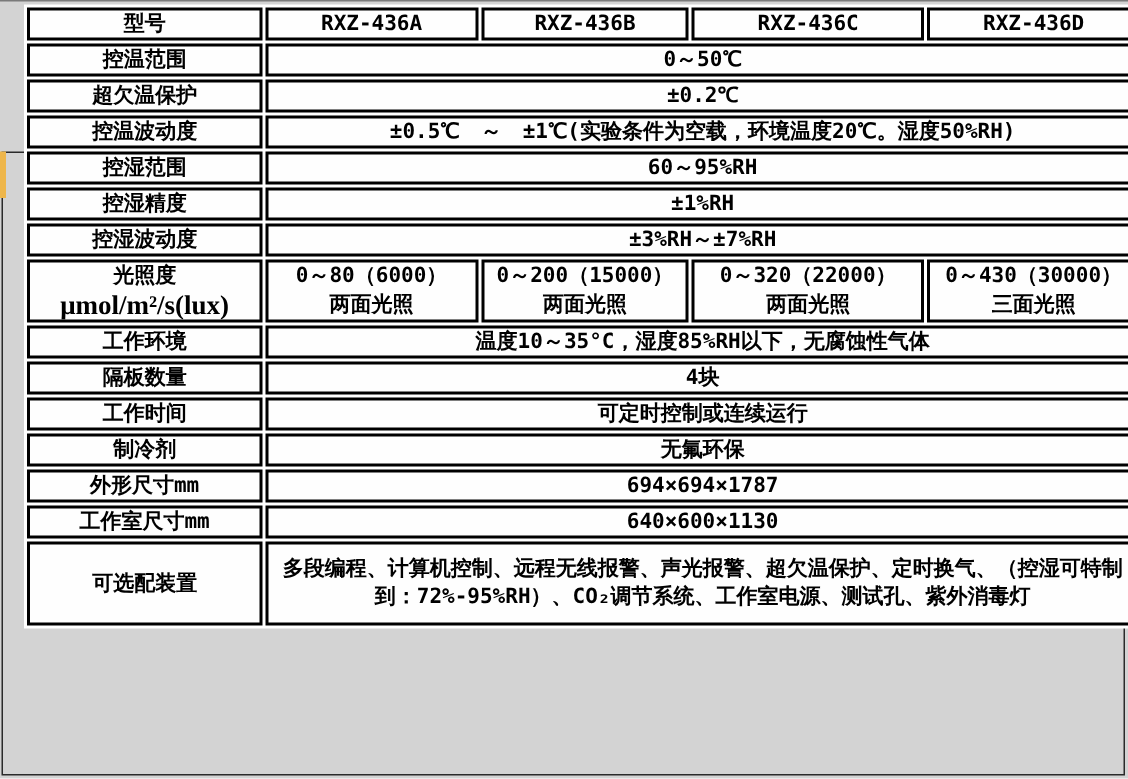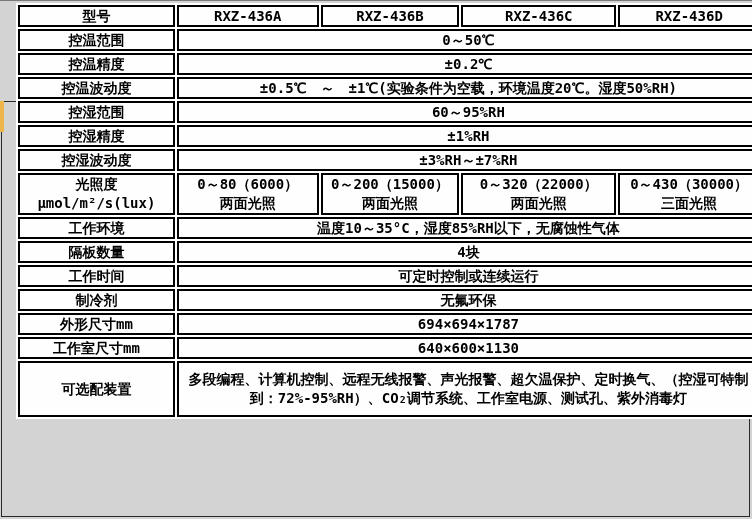--- a/index.html
+++ b/index.html
@@ -23,21 +23,21 @@
   td{
     box-sizing:border-box;border:2px solid #000;background:#fefefe;
     text-align:center;vertical-align:middle;
     font-size:14px;line-height:18px;height:22px;padding:0 3px;
     overflow:hidden;
   }
   tr.r-tall td{height:30px;line-height:19px;}
   tr.r-options td{height:56px;line-height:19px;}
   td.label{}
   .cell-line{display:block;}
-  .sub{font-size:14px;}
+  .sub{font-size:18px;font-family:Liberation Serif, serif;}
 </style>
 </head>
 <body>
 
 <div class="top-hairline"></div>
 <div class="selection-outline"></div>
 <div class="row-marker"></div>
 
 <table class="spec">
   <colgroup>
@@ -57,21 +57,21 @@
     <td>RXZ-436D</td>
   </tr>
 
 
   <tr>
     <td class="label">控温范围</td>
     <td colspan="4">0～50℃</td>
   </tr>
 
   <tr>
-    <td class="label">控温精度</td>
+    <td class="label">超欠温保护</td>
     <td colspan="4">±0.2℃</td>
   </tr>
 
   <tr>
     <td class="label">控温波动度</td>
     <td colspan="4">±0.5℃　～　±1℃(实验条件为空载，环境温度20℃。湿度50%RH)</td>
   </tr>
 
   <tr>
     <td class="label">控湿范围</td>

